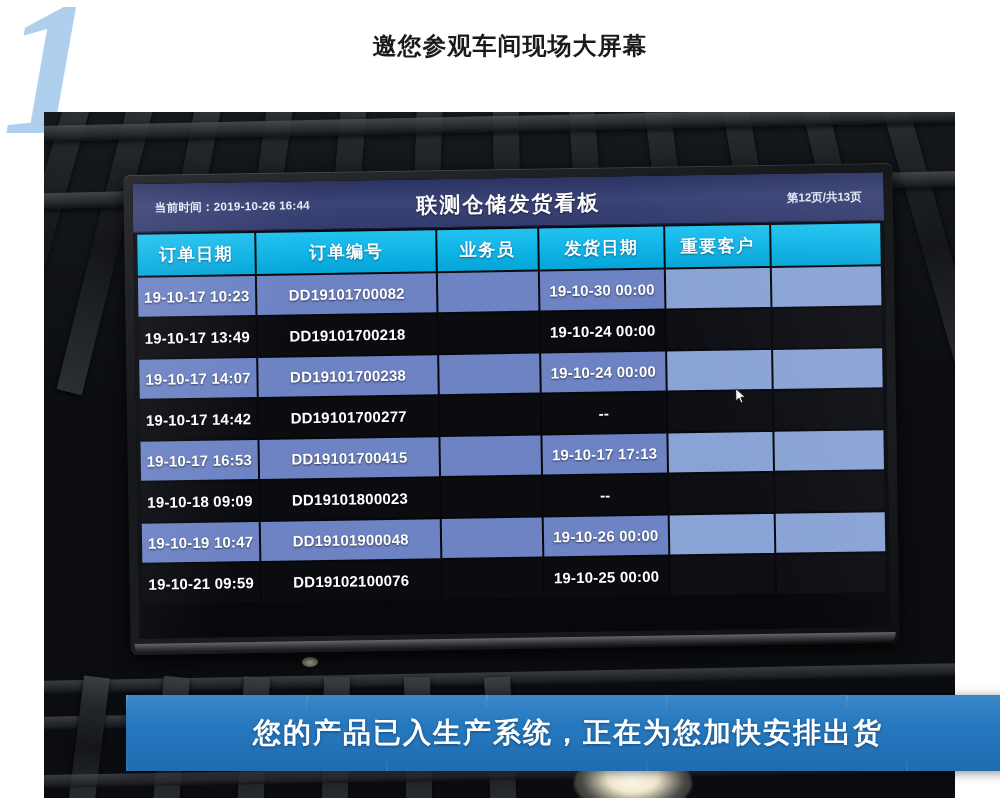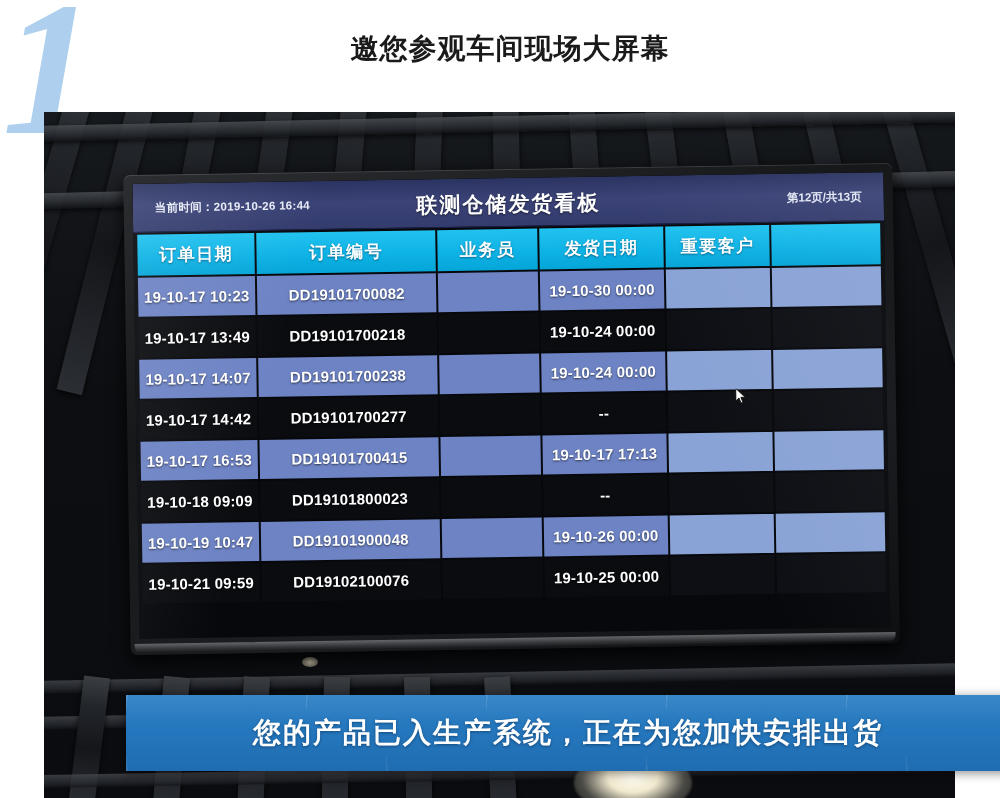--- a/index.html
+++ b/index.html
@@ -23,21 +23,21 @@
     font-family: "Liberation Serif", serif;
     z-index: 1;
     user-select: none;
   }
 
   
   .page-heading {
     position: absolute;
     left: 0; top: 30px; width: 1000px;
     text-align: center;
-    font-size: 28px;
+    font-size: 24px;
     font-weight: bold;
     color: #1a1a1a;
     letter-spacing: 1px;
     z-index: 3;
     padding-left: 20px;
   }
 
   
   .photo {
     position: absolute;

